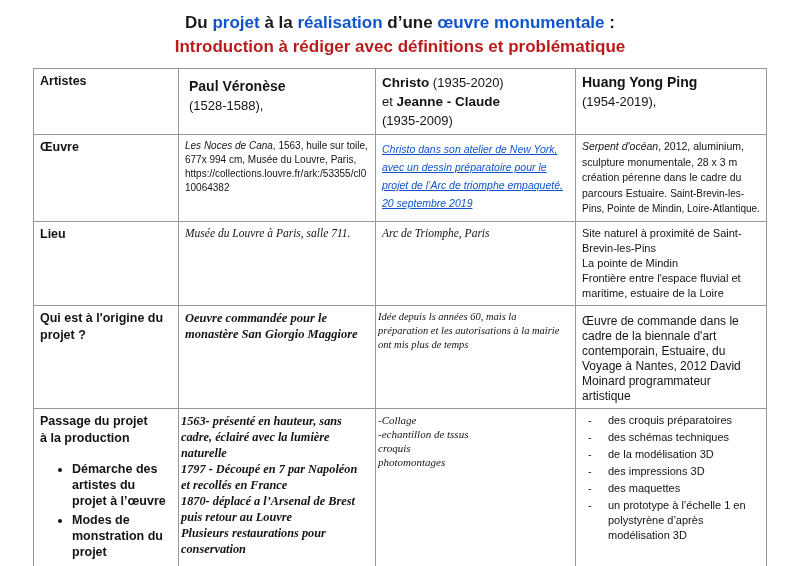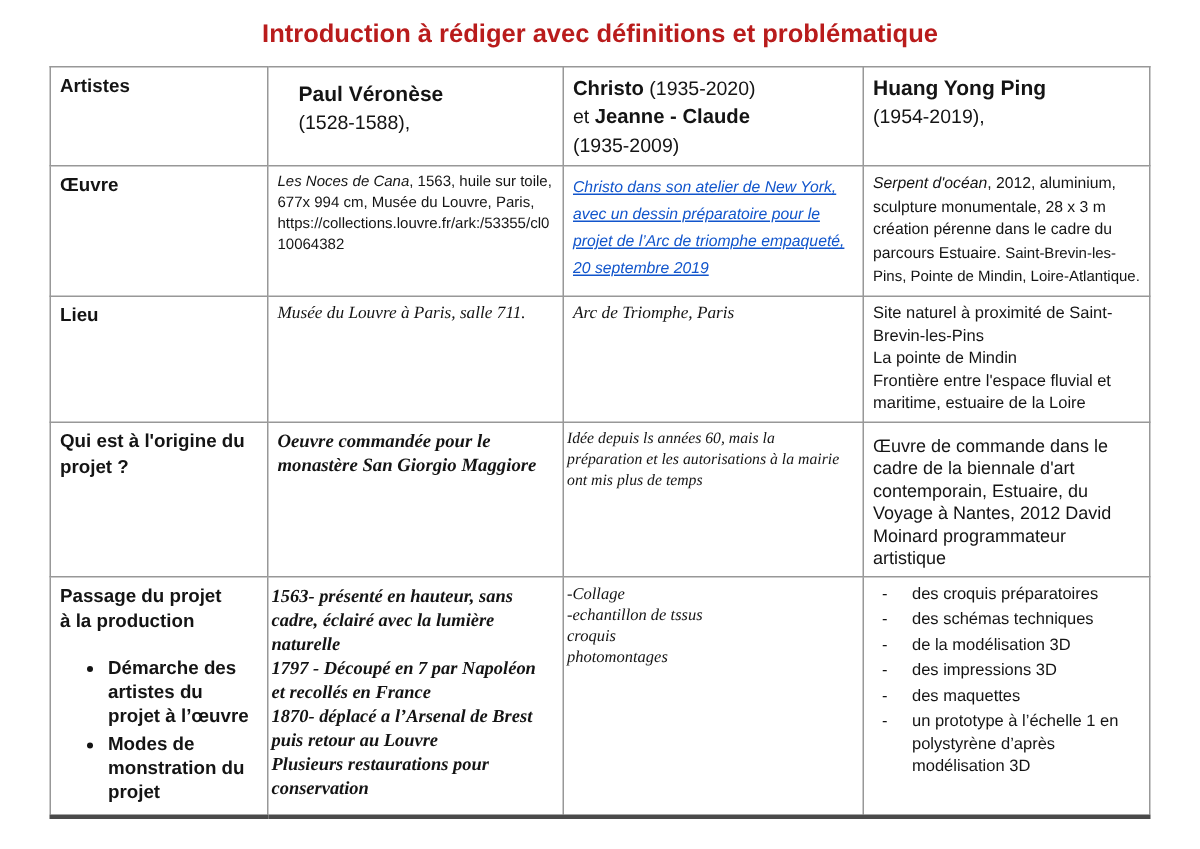--- a/index.html
+++ b/index.html
@@ -48,35 +48,38 @@
   ul.bullets li { margin-bottom:3px; font-weight:bold; font-size:12.5px; line-height:16px; }
 
   .dash-list { list-style:none; margin:0; padding:0 0 0 6px; }
   .dash-list li { display:flex; margin-bottom:2px; }
   .dash-list .dash { width:20px; flex:0 0 20px; }
 </style>
 </head>
 <body>
 
 <div class="page-title">
+  <div>
+    <span class="t-ink">Du </span><span class="t-blue">projet</span><span class="t-ink"> à la </span><span class="t-blue">réalisation</span><span class="t-ink"> d’une </span><span class="t-blue">œuvre monumentale</span><span class="t-ink"> :</span>
+  </div>
   <div class="t-red">Introduction à rédiger avec définitions et problématique</div>
 </div>
 
 <table class="cmp">
   <colgroup>
     <col style="width:145px">
       <col style="width:197px">
       <col style="width:200px">
       <col style="width:191px">
   </colgroup>
 
   <tbody>
       <tr style="height:58px">
     <td class="lbl">Artistes</td>
-    <td style="padding-left:20px; padding-top:8px">
+    <td style="padding-left:10px; padding-top:8px">
       <div class="hdr-name">Paul Véronèse</div>
       <div class="hdr-dates">(1528-1588),</div>
     </td>
     <td class="hdr-mixed">
       <div><b>Christo</b><span> (1935-2020)</span></div>
       <div><span>et </span><b>Jeanne - Claude</b></div>
       <div>(1935-2009)</div>
     </td>
     <td>
       <div class="hdr-name">Huang Yong Ping</div>

